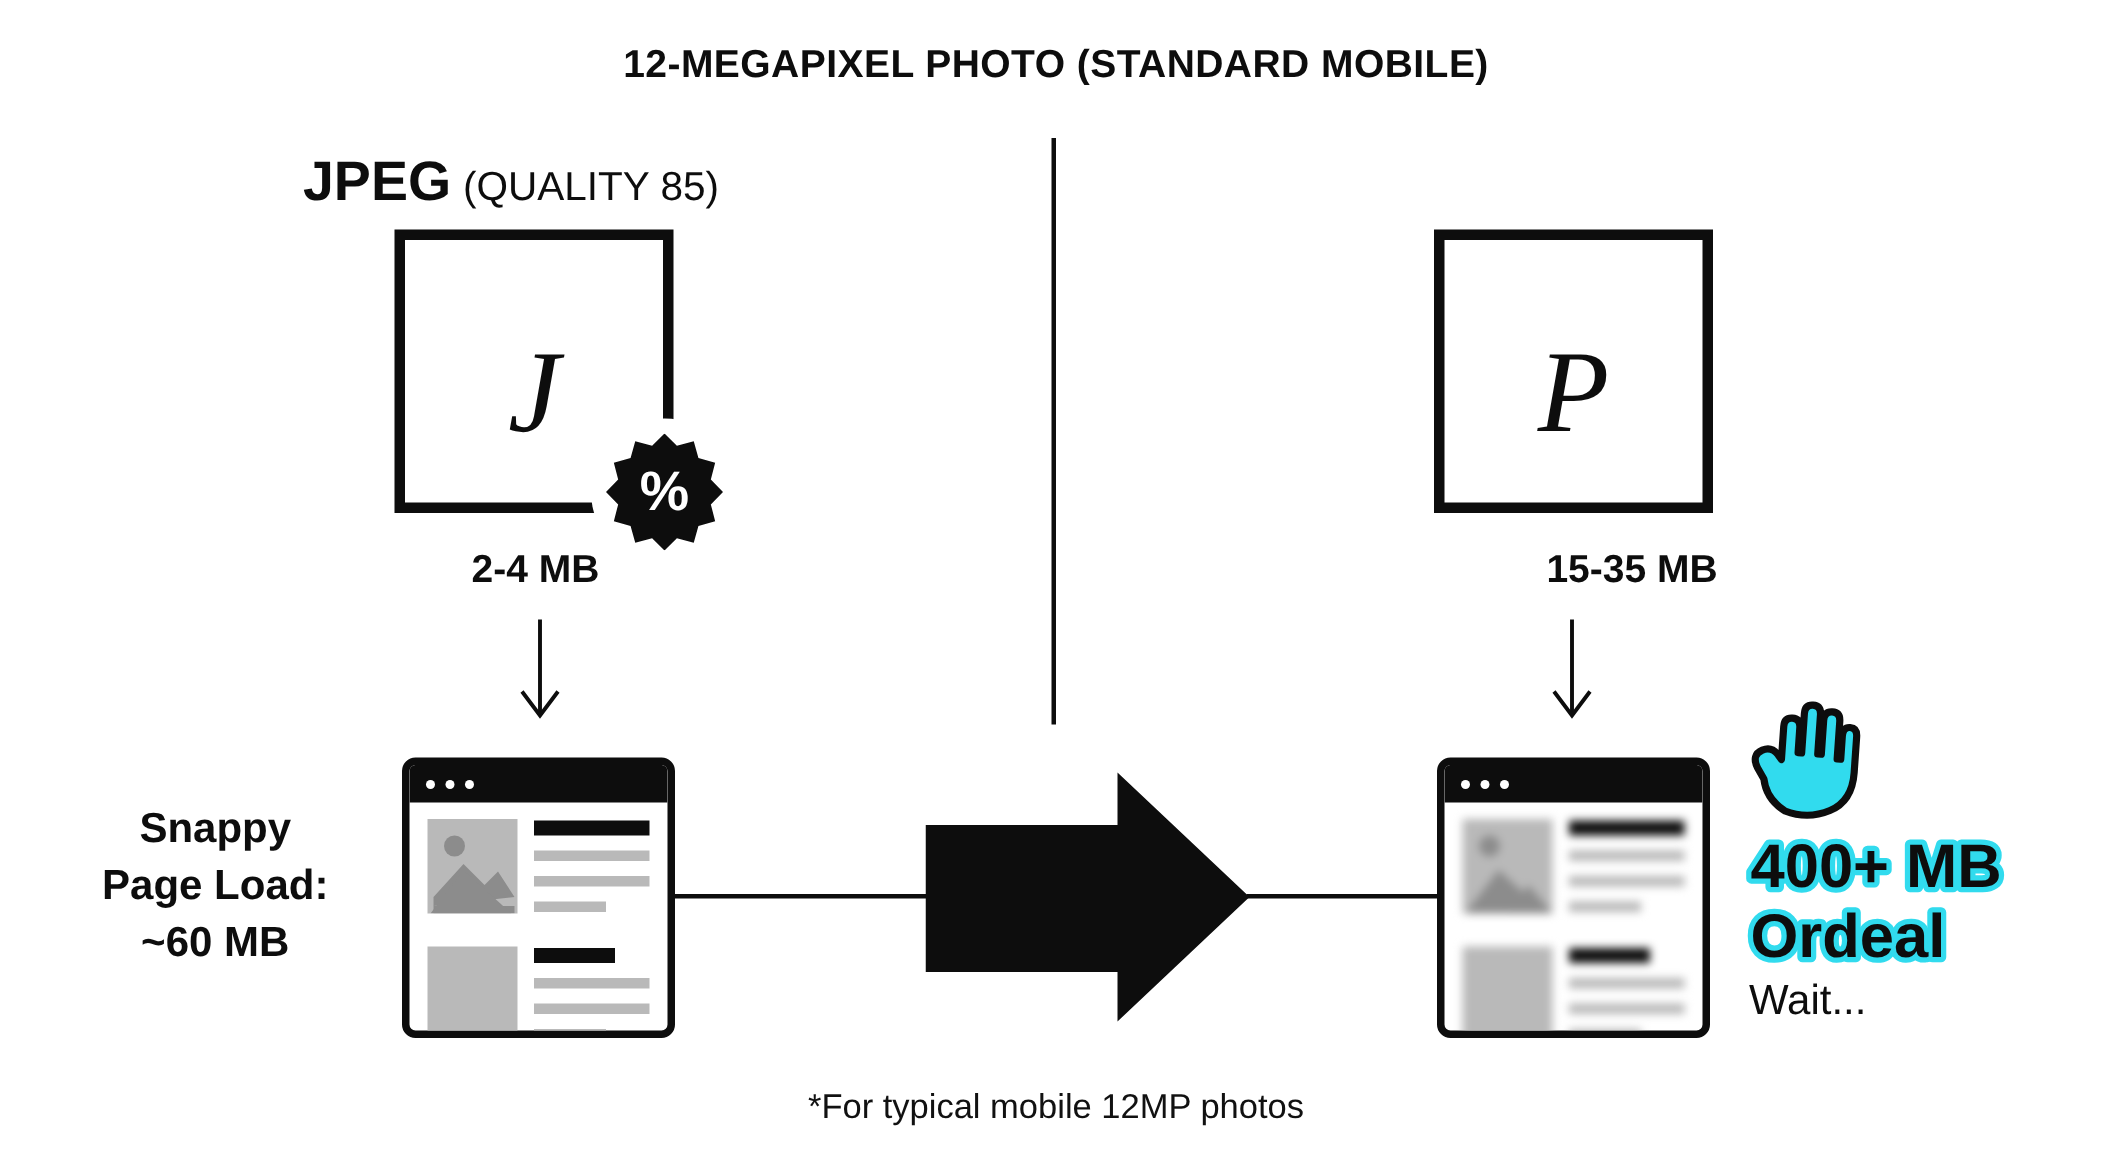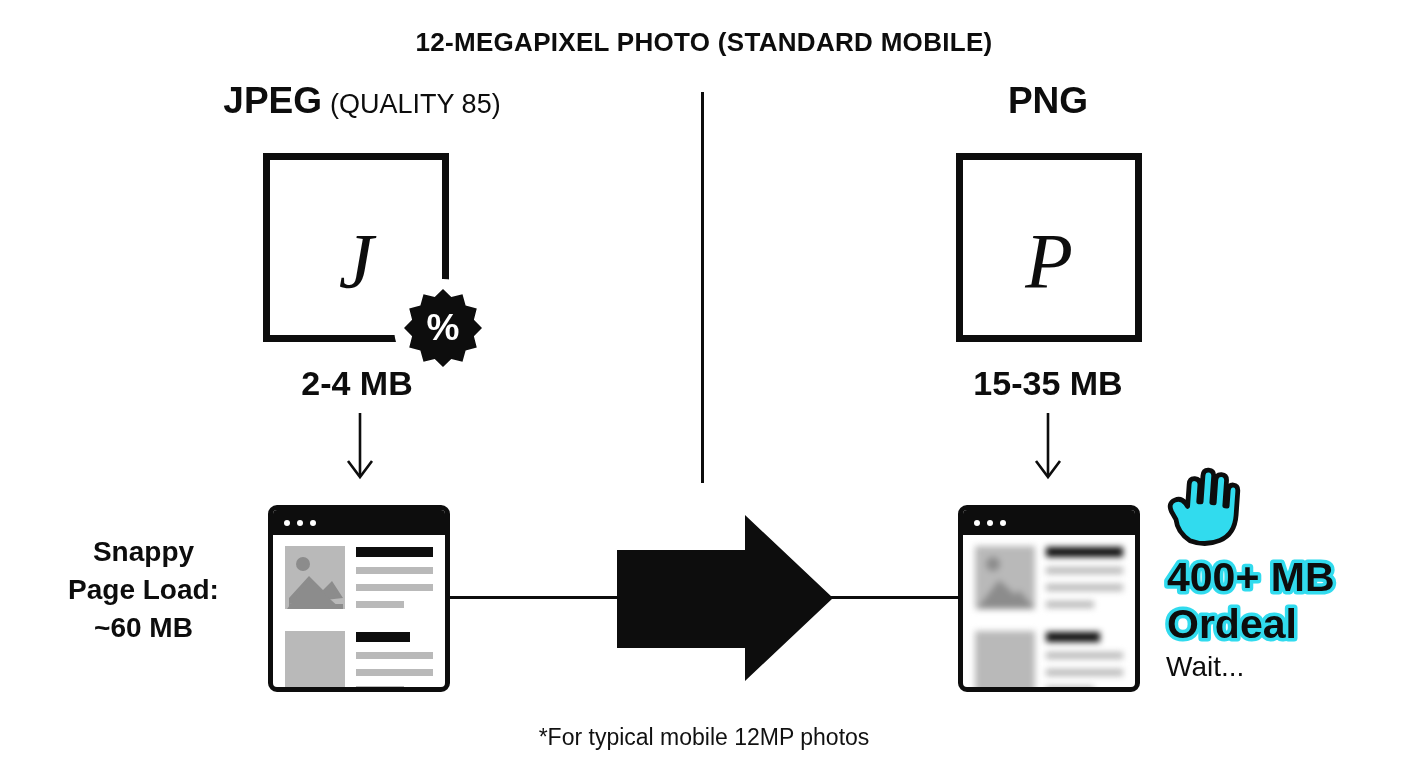--- a/index.html
+++ b/index.html
@@ -7,21 +7,21 @@
     position:relative;width:1408px;height:768px;background:#ffffff;
     font-family:"Liberation Sans",sans-serif;color:#0d0d0d;overflow:hidden;
   }
   .abs{position:absolute;}
 
   .main-title{
     left:0;top:27px;width:1408px;text-align:center;
     font-size:26px;font-weight:700;letter-spacing:.3px;
   }
 
-  .col-heading{top:80px;width:320px;text-align:center;white-space:nowrap;}
+  .col-heading{top:100px;width:320px;white-space:nowrap;}
   .col-heading .fmt-name{font-size:37px;font-weight:800;}
   .col-heading .fmt-qualifier{font-size:27px;font-weight:400;margin-left:8px;}
 
   .divider{left:701px;top:92px;width:3px;height:391px;background:#0d0d0d;}
 
   .format-square{
     top:153px;width:172px;height:175px;border:7px solid #0d0d0d;
     background:#fff;display:flex;align-items:center;justify-content:center;
   }
   .format-letter{
@@ -30,21 +30,21 @@
   }
 
   .badge-ring{left:394px;top:279px;width:98px;height:98px;border-radius:50%;background:#ffffff;}
   .badge-seal{
     left:404px;top:289px;width:78px;height:78px;background:#0d0d0d;
     clip-path:polygon(100% 50%,89.6% 60.6%,93.3% 75%,79% 79%,75% 93.3%,60.6% 89.6%,50% 100%,39.4% 89.6%,25% 93.3%,21% 79%,6.7% 75%,10.4% 60.6%,0% 50%,10.4% 39.4%,6.7% 25%,21% 21%,25% 6.7%,39.4% 10.4%,50% 0%,60.6% 10.4%,75% 6.7%,79% 21%,93.3% 25%,89.6% 39.4%);
     display:flex;align-items:center;justify-content:center;
   }
   .badge-seal span{color:#fff;font-size:37px;font-weight:800;}
 
-  .size-label{top:364px;width:200px;text-align:center;font-size:34px;font-weight:700;}
+  .size-label{top:364px;width:200px;text-align:center;font-size:26px;font-weight:700;}
 
   .browser{
     top:505px;width:172px;height:177px;border:5px solid #0d0d0d;border-radius:9px;
     background:#fff;overflow:hidden;
   }
   .browser-titlebar{height:25px;background:#0d0d0d;display:flex;align-items:center;padding-left:11px;gap:7px;}
   .browser-dot{width:6px;height:6px;border-radius:50%;background:#fff;}
   .browser-content{padding:11px 12px 0 12px;}
   .content-row{display:flex;gap:11px;margin-bottom:13px;}
   .img-ph{width:60px;height:63px;background:#b9b9b9;flex:none;position:relative;overflow:hidden;}
@@ -84,39 +84,36 @@
 </head>
 <body>
 
 <div id="canvas">
 
   <div class="abs main-title">12-MEGAPIXEL PHOTO (STANDARD MOBILE)</div>
 
   <div class="abs col-heading" style="left:202px;">
     <span class="fmt-name">JPEG</span><span class="fmt-qualifier">(QUALITY 85)</span>
   </div>
-  <div class="abs col-heading" style="left:888px;">
-    <span class="fmt-name">PNG</span>
-  </div>
 
   <div class="abs divider"></div>
 
   <div class="abs format-square" style="left:263px;">
     <span class="format-letter">J</span>
   </div>
   <div class="abs badge-ring"></div>
   <div class="abs badge-seal">
     <span>%</span>
   </div>
   <div class="abs size-label" style="left:257px;">2-4 MB</div>
 
   <div class="abs format-square" style="left:956px;">
     <span class="format-letter">P</span>
   </div>
-  <div class="abs size-label" style="left:948px;">15-35 MB</div>
+  <div class="abs size-label" style="left:988px;">15-35 MB</div>
 
   <svg class="abs" style="left:344px;top:411px;" width="32" height="74">
     <line x1="16" y1="2" x2="16" y2="64" stroke="#0d0d0d" stroke-width="2.6"></line>
     <polyline points="4,50 16,66 28,50" fill="none" stroke="#0d0d0d" stroke-width="2.6"></polyline>
   </svg>
   <svg class="abs" style="left:1032px;top:411px;" width="32" height="74">
     <line x1="16" y1="2" x2="16" y2="64" stroke="#0d0d0d" stroke-width="2.6"></line>
     <polyline points="4,50 16,66 28,50" fill="none" stroke="#0d0d0d" stroke-width="2.6"></polyline>
   </svg>
 

